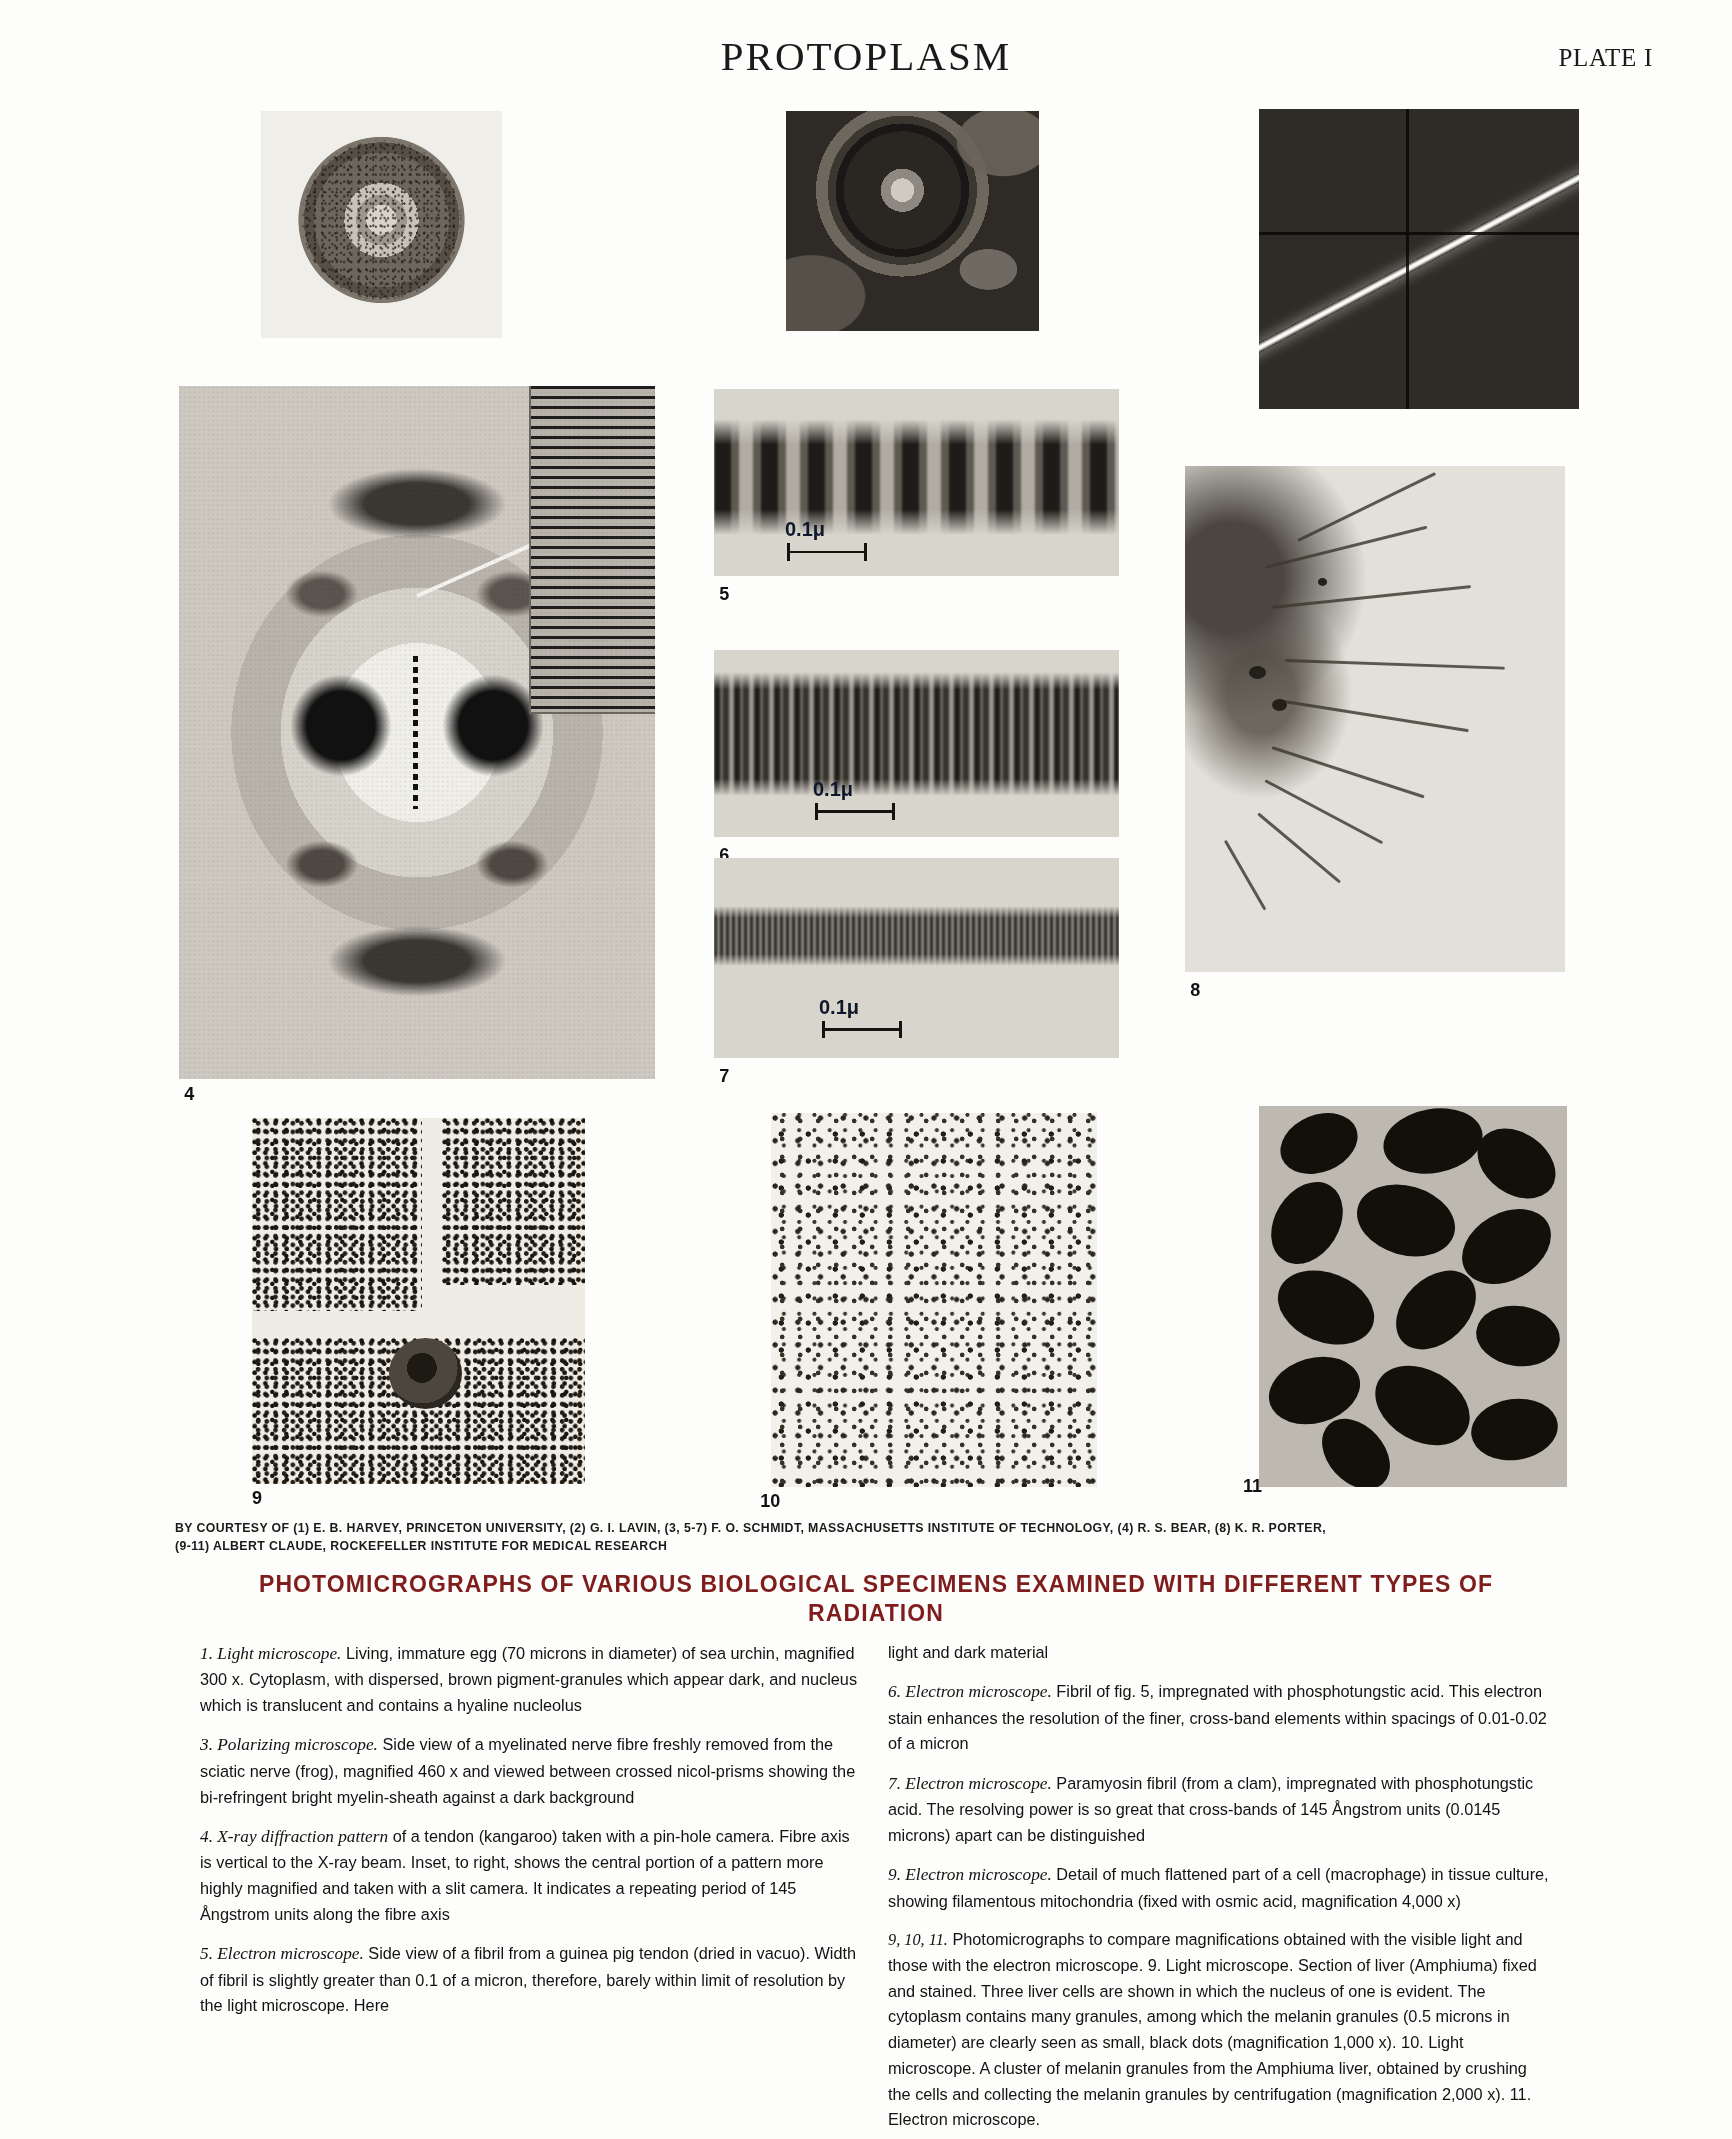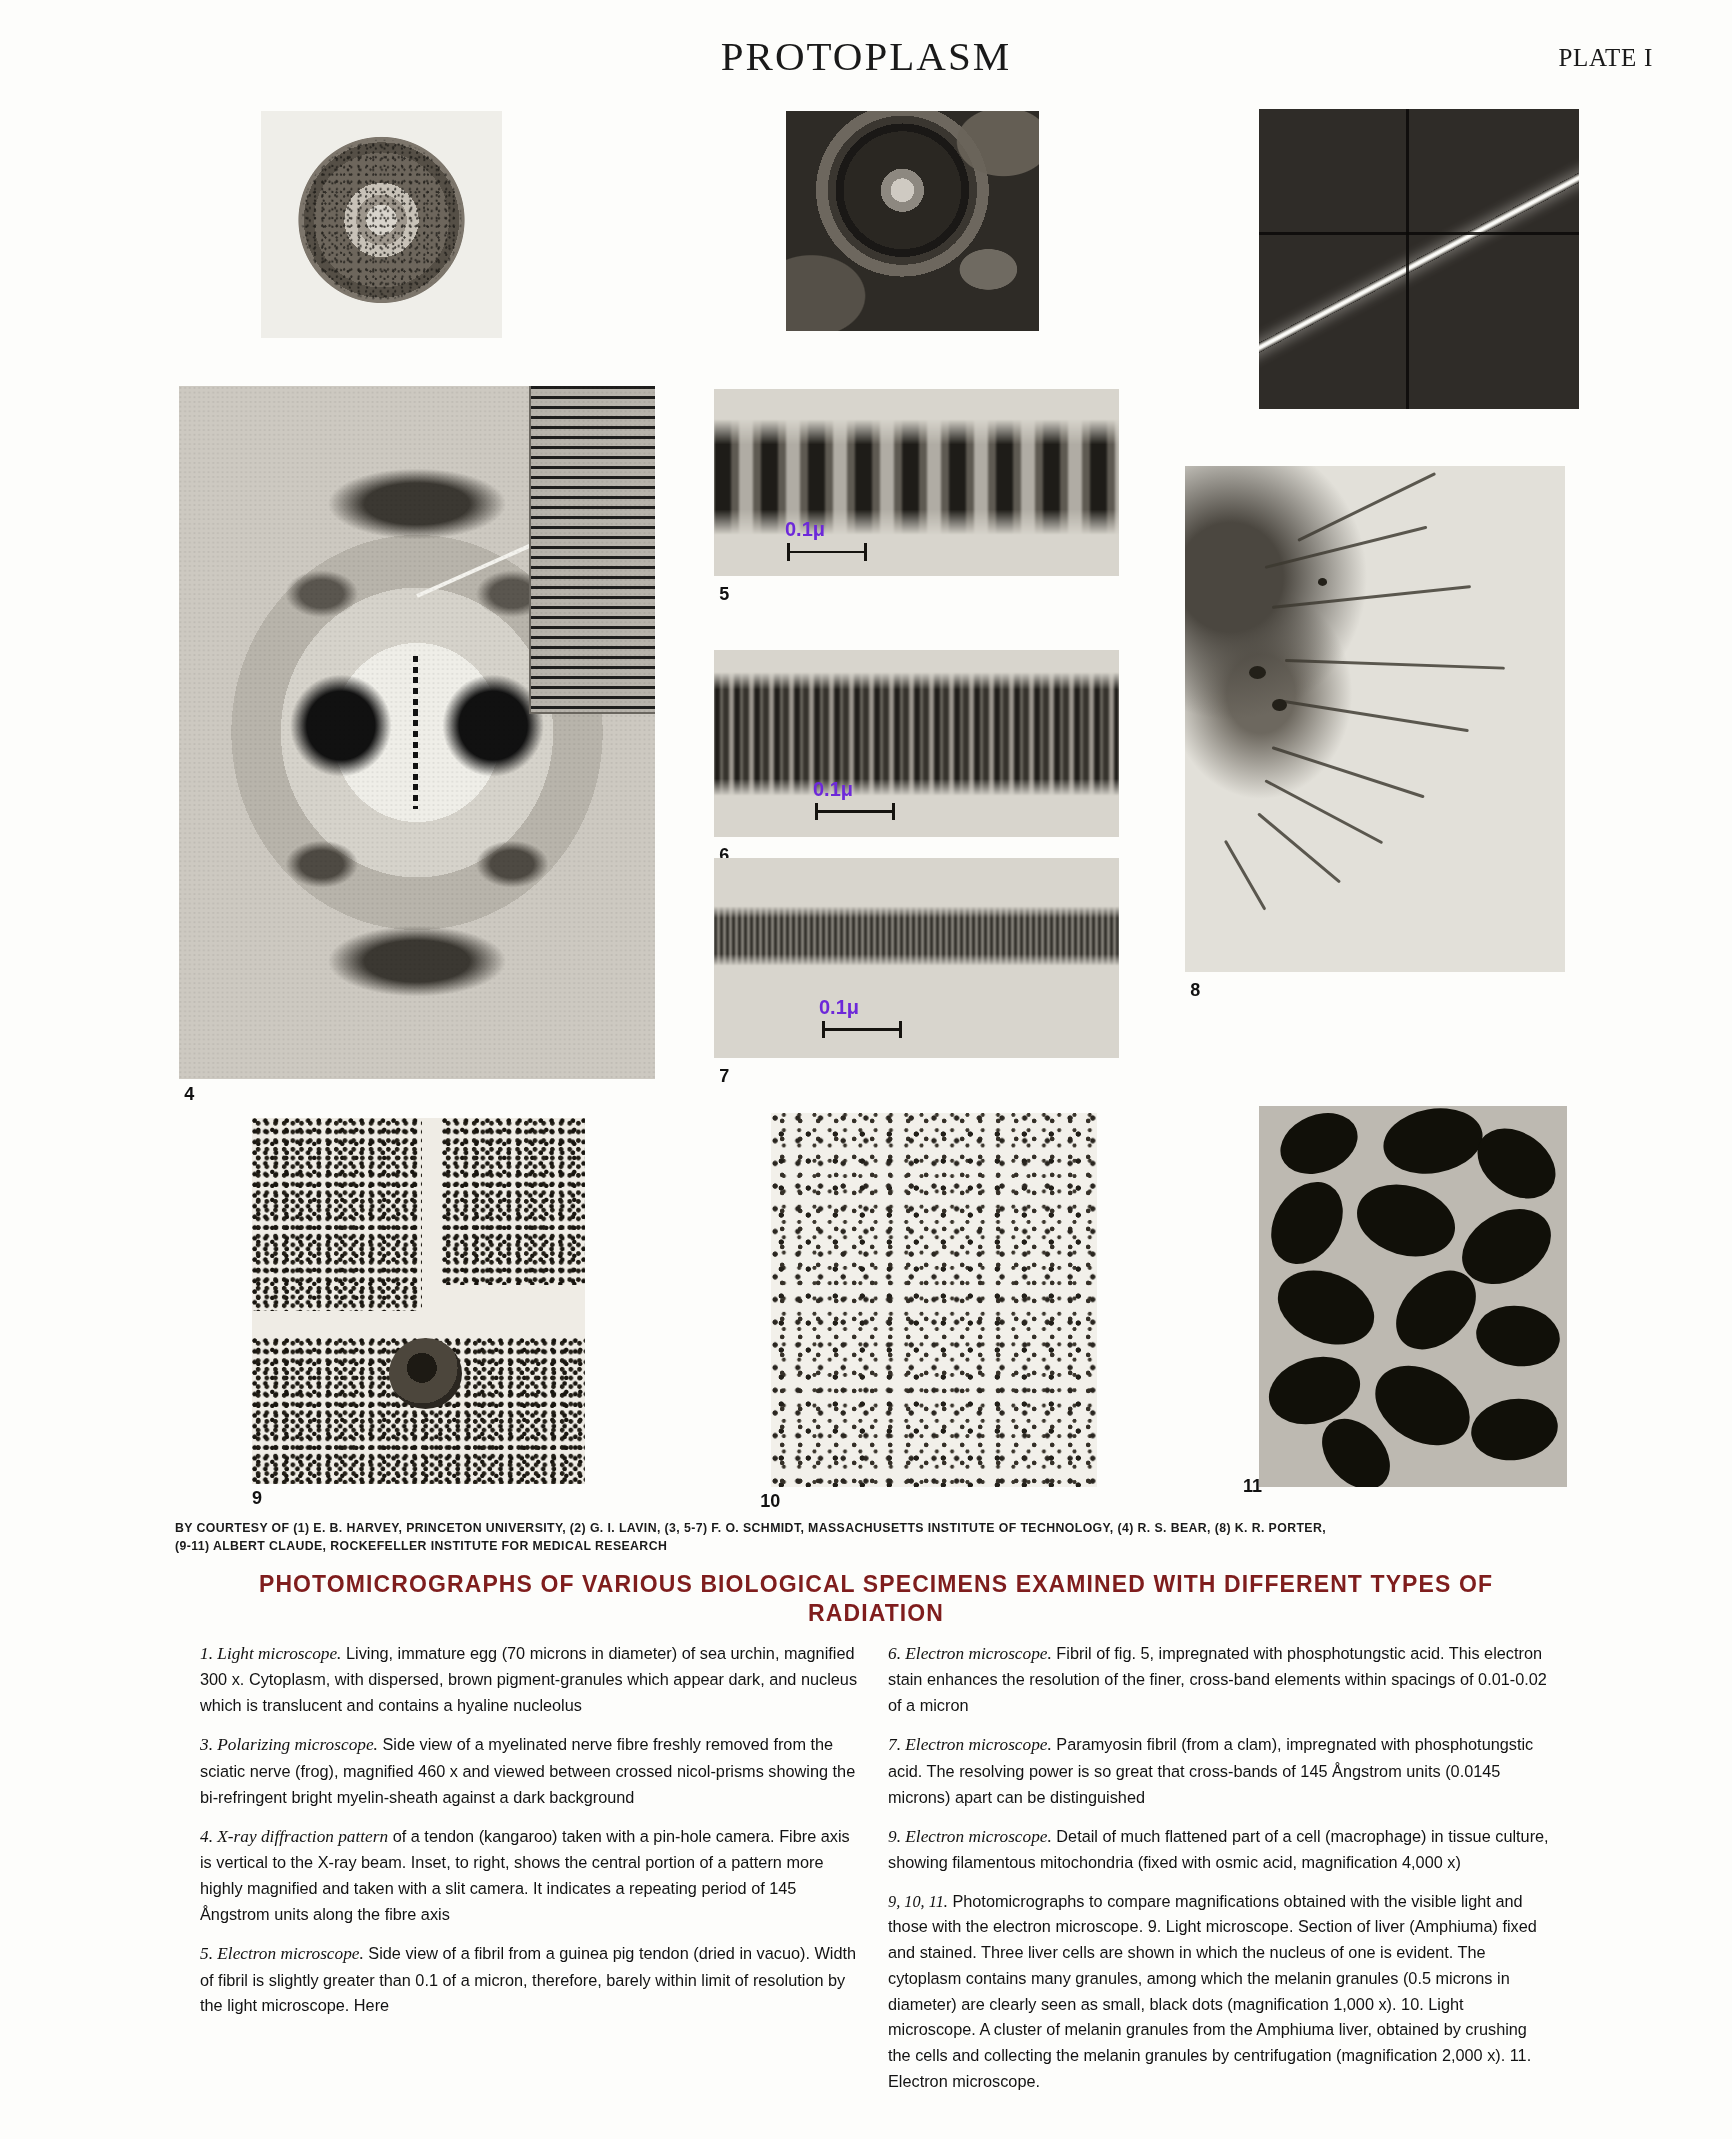--- a/index.html
+++ b/index.html
@@ -192,21 +192,21 @@
     width: 2.7px; height: 17.3px;
     background: #15130f;
   }
   .emfib .scalebar::before { left: 0; }
   .emfib .scalebar::after { right: 0; }
   .emfib .scaletext {
     position: absolute;
     font-family: "Liberation Sans", sans-serif;
     font-weight: bold;
     font-size: 20px;
-    color: #6d28d9;
+    color: #0f172a;
   }
 
   .band5 {
     top: 16%; height: 62%;
     background: repeating-linear-gradient(to right,
       #1e1c18 0 17.3px, #5e5a52 17.3px 25px, #b0aca4 25px 39px, #5e5a52 39px 47px);
     -webkit-mask-image: linear-gradient(to bottom, transparent 0, #000 22%, #000 78%, transparent 100%);
     mask-image: linear-gradient(to bottom, transparent 0, #000 22%, #000 78%, transparent 100%);
   }
   .band6 {
@@ -484,20 +484,21 @@
   <div class="columns">
 
     <div class="col">
       <p><span class="lead">1. Light microscope.</span><span>  Living, immature egg (70 microns in diameter) of sea urchin, magnified 300 x.  Cytoplasm, with dispersed, brown pigment-granules which appear dark, and nucleus which is translucent and contains a hyaline nucleolus</span></p>
       <p><span class="lead">3. Polarizing microscope.</span><span> Side view of a myelinated nerve fibre freshly removed from the sciatic nerve (frog), magnified 460 x and viewed between crossed nicol-prisms showing the bi-refringent bright myelin-sheath against a dark background</span></p>
       <p><span class="lead">4. X-ray diffraction pattern</span><span> of a tendon (kangaroo) taken with a pin-hole camera.  Fibre axis is vertical to the X-ray beam.  Inset, to right, shows the central portion of a pattern more highly magnified and taken with a slit camera.  It indicates a repeating period of 145 Ångstrom units along the fibre axis</span></p>
       <p><span class="lead">5. Electron microscope.</span><span> Side view of a fibril from a guinea pig tendon (dried in vacuo).  Width of fibril is slightly greater than 0.1 of a micron, therefore, barely within limit of resolution by the light microscope.  Here</span></p>
     </div>
 
     <div class="col">
+      <p><span>light and dark material</span></p>
       <p><span class="lead">6. Electron microscope.</span><span>  Fibril of fig. 5, impregnated with phosphotungstic acid.  This electron stain enhances the resolution of the finer, cross-band elements within spacings of 0.01-0.02 of a micron</span></p>
       <p><span class="lead">7. Electron microscope.</span><span> Paramyosin fibril (from a clam), impregnated with phosphotungstic acid.  The resolving power is so great that cross-bands of 145 Ångstrom units (0.0145 microns) apart can be distinguished</span></p>
       <p><span class="lead">9. Electron microscope.</span><span>  Detail of much flattened part of a cell (macrophage) in tissue culture, showing filamentous mitochondria (fixed with osmic acid, magnification 4,000 x)</span></p>
       <p><span class="num">9, 10, 11.</span><span> Photomicrographs to compare magnifications obtained with the visible light and those with the electron microscope.  9. Light microscope. Section of liver (Amphiuma) fixed and stained.  Three liver cells are shown in which the nucleus of one is evident.  The cytoplasm contains many granules, among which the melanin granules (0.5 microns in diameter) are clearly seen as small, black dots (magnification 1,000 x).  10. Light microscope. A cluster of melanin granules from the Amphiuma liver, obtained by crushing the cells and collecting the melanin granules by centrifugation (magnification 2,000 x).  11. Electron microscope.</span></p>
     </div>
 
   </div>
 
 </div>
 

